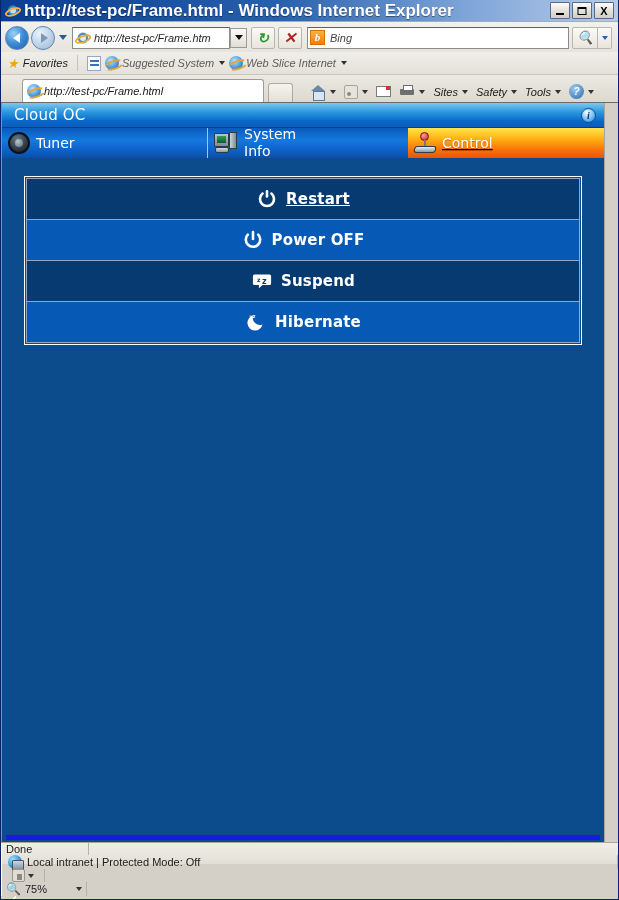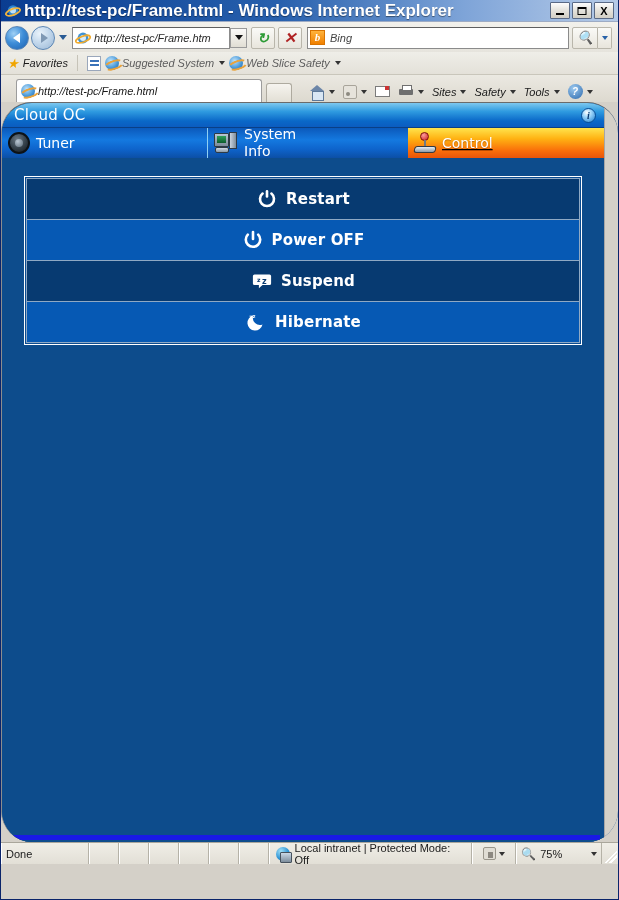--- a/index.html
+++ b/index.html
@@ -165,21 +165,21 @@
   .ie-mini::after{
     content:"";position:absolute;left:-1px;top:4px;width:16px;height:6px;
     border:2px solid #e8a33d;border-radius:50%;transform:rotate(-18deg);
     border-left-color:transparent;border-right-color:transparent;
   }
 
   
   #tabrow {
     height: 27px; display:flex; align-items:flex-end;
     background: linear-gradient(to bottom,#ebe9e2,#ddd9cf);
-    padding: 0 15px;
+    padding: 0 21px;
   }
   .pagetab {
     width: 246px; height: 23px;
     background:#fff;
     border:1px solid #9c9c9c; border-bottom:none;
     border-radius: 3px 3px 0 0;
     display:flex;align-items:center;padding-left:4px;gap:3px;
     font-size:11px;color:#1a1a1a;
     margin-bottom:0;
   }
@@ -214,21 +214,20 @@
     color:#fff;font-size:10px;font-weight:bold;text-align:center;line-height:15px;flex:0 0 auto;}
 
   
   #viewport {
     position: relative;
     height: 740px;
     background: #0b4a8f;
     border-top: 1px solid #6b6b6b;
     border-left: 1px solid #8d8d8d;
     overflow: hidden;
-    border-radius: 31px;
   }
   #page {
     position:absolute; left:0; top:0; right:14px; bottom:0;
     background: #0d4c8c;
     overflow: hidden;
   }
   
   #app-header {
     height: 25px;
     background: linear-gradient(to bottom,#7ec8ef 0%, #2f9be0 35%, #0a68c8 75%, #0b5cc0 100%);
@@ -336,21 +335,21 @@
     border: 1px solid #8fa9c4;
     margin-top: -1px;
     background: #073a71;
     color:#ffffff;
     font-family:"DejaVu Sans", sans-serif;
     font-size: 15px; font-weight: bold;
     letter-spacing: .2px;
     cursor: pointer;
   }
   .pwr-btn.alt { background: #0659b4; }
-  .pwr-btn:first-child { margin-top: 0; }
+  .pwr-btn:first-child { margin-top: 0; text-decoration: underline; }
   .pwr-btn .label { display:inline-block; }
 
   
   .pic { width: 22px; height: 22px; flex:0 0 auto; position: relative; }
   .pic svg { display:block; }
 
   
   #page-footer {
     position:absolute; left:0; right:0; bottom:0;
     height: 8px; background:#0d4c8c;
@@ -366,21 +365,21 @@
     background:#d4d0c8;
     border-left:1px solid #a6a6a6;
   }
 
   
   #statusbar {
     height: 22px;
     display:flex; align-items:stretch;
     background: linear-gradient(to bottom,#f0eee7,#e2dfd6);
     border-top:1px solid #a9a69b;
-    font-size:11px; color:#1a1a1a;
+    font-size:11px; color:#1a1a1a;flex-direction:column;
   }
   .sb-cell {
     border-right:1px solid #b5b2a7;
     border-left:1px solid #ffffff;
     display:flex;align-items:center;
     padding:0 4px;
   }
   .sb-status { width: 88px; }
   .sb-blank { width: 30px; }
   .sb-zone { flex:1 1 auto; gap:5px; padding-left:6px; }
@@ -493,21 +492,21 @@
       <span>Favorites</span>
       <span class="favsep"></span>
       <span class="pg-ic"></span>
       <span class="fav-item">
         <span class="ie-mini"></span>
         <span>Suggested System</span>
         <span class="mini-caret"></span>
       </span>
       <span class="fav-item">
         <span class="ie-mini"></span>
-        <span>Web Slice Safety</span>
+        <span>Web Slice Internet</span>
         <span class="mini-caret"></span>
       </span>
     </div>
 
     <div id="tabrow">
       <span class="pagetab">
         <span class="ie-mini"></span>
         <span>http://test-pc/Frame.html</span>
       </span>
       <span class="newtab"></span>

